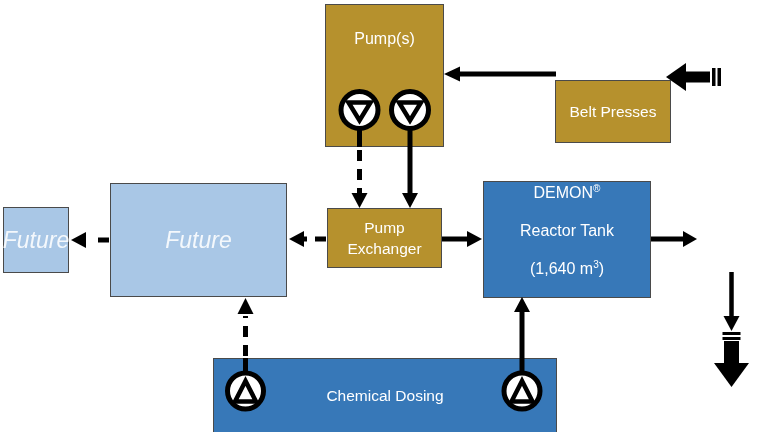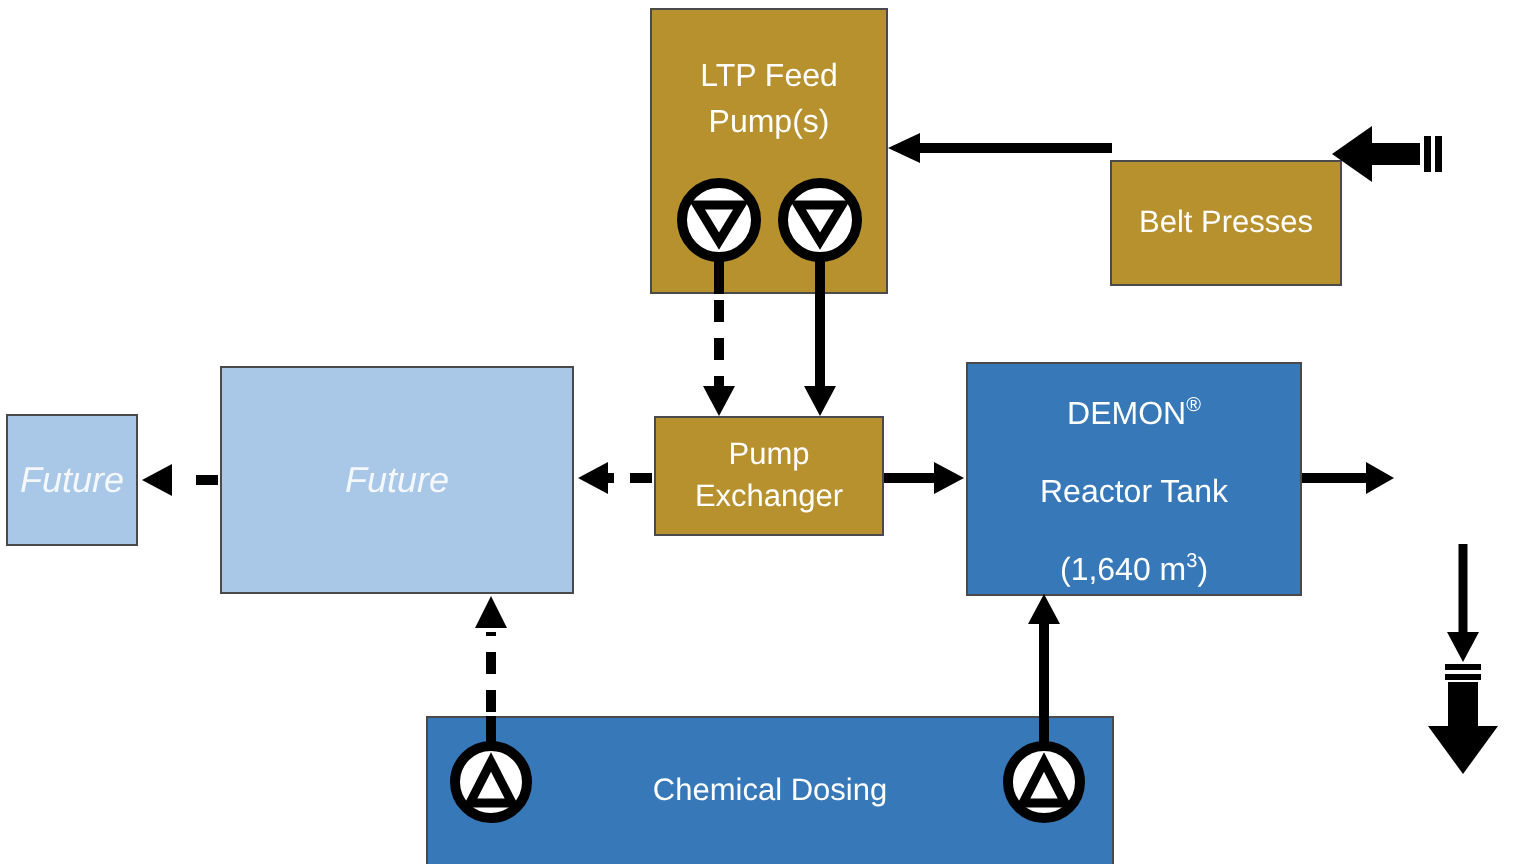--- a/index.html
+++ b/index.html
@@ -7,25 +7,25 @@
     position:relative;width:768px;height:432px;background:#ffffff;overflow:hidden;
     font-family:"Liberation Sans", sans-serif;
   }
   .node{
     position:absolute;box-sizing:border-box;border:1.5px solid var(--border);
     color:var(--text);display:flex;flex-direction:column;align-items:center;
     justify-content:center;text-align:center;line-height:21px;font-size:15.5px;
   }
   .gold{background:var(--gold);}
   .blue{background:var(--blue);}
-  .light{background:var(--light-blue);font-style:italic;font-size:18px;color:#f4f8fc;text-align:center;}
+  .light{background:var(--light-blue);font-style:italic;font-size:23px;color:#f4f8fc;text-align:center;}
   #ltp{left:325px;top:4px;width:119px;height:143px;justify-content:flex-start;padding-top:22px;font-size:16px;line-height:23px;}
   #belt{left:555px;top:44px;width:116px;height:63px;margin-top:36px;}
   #he{left:327px;top:208px;width:115px;height:60px;}
-  #demon{left:483px;top:181px;width:168px;height:117px;justify-content:space-between;padding-top:15px;font-size:16px;line-height:22px;}
+  #demon{left:483px;top:181px;width:168px;height:117px;justify-content:flex-start;padding-top:0;font-size:16px;line-height:22px;gap:16px;}
   #lamella{left:698px;top:206px;width:64px;height:66px;}
   #future-sm{left:3px;top:207px;width:66px;height:66px;}
   #future-lg{left:110px;top:183px;width:177px;height:114px;}
   #chem{left:213px;top:358px;width:344px;height:75px;}
   .cap{}
   sup{font-size:10px;line-height:0;}
   .overlay{position:absolute;left:0;top:0;pointer-events:none;}
   .aline{stroke:var(--arrow);stroke-width:5;fill:none;}
   .aline.thin{stroke-width:4.5;}
   .dashed{stroke-dasharray:11 8;}
@@ -33,21 +33,20 @@
   .ablock{fill:var(--arrow);}
   .pump-circle{fill:#ffffff;stroke:var(--arrow);stroke-width:5;}
   .pump-tri{fill:#ffffff;stroke:var(--arrow);stroke-width:4.5;stroke-linejoin:miter;}
 </style>
 </head>
 <body>
 
 <div class="canvas">
 
   <div class="node gold" id="ltp">
-    <span>LTP Feed</span>
     <span>Pump(s)</span>
   </div>
 
   <div class="node gold" id="belt">
     <span>Belt Presses</span>
   </div>
 
   <div class="node gold" id="he">
     <span>Pump</span>
     <span>Exchanger</span>

